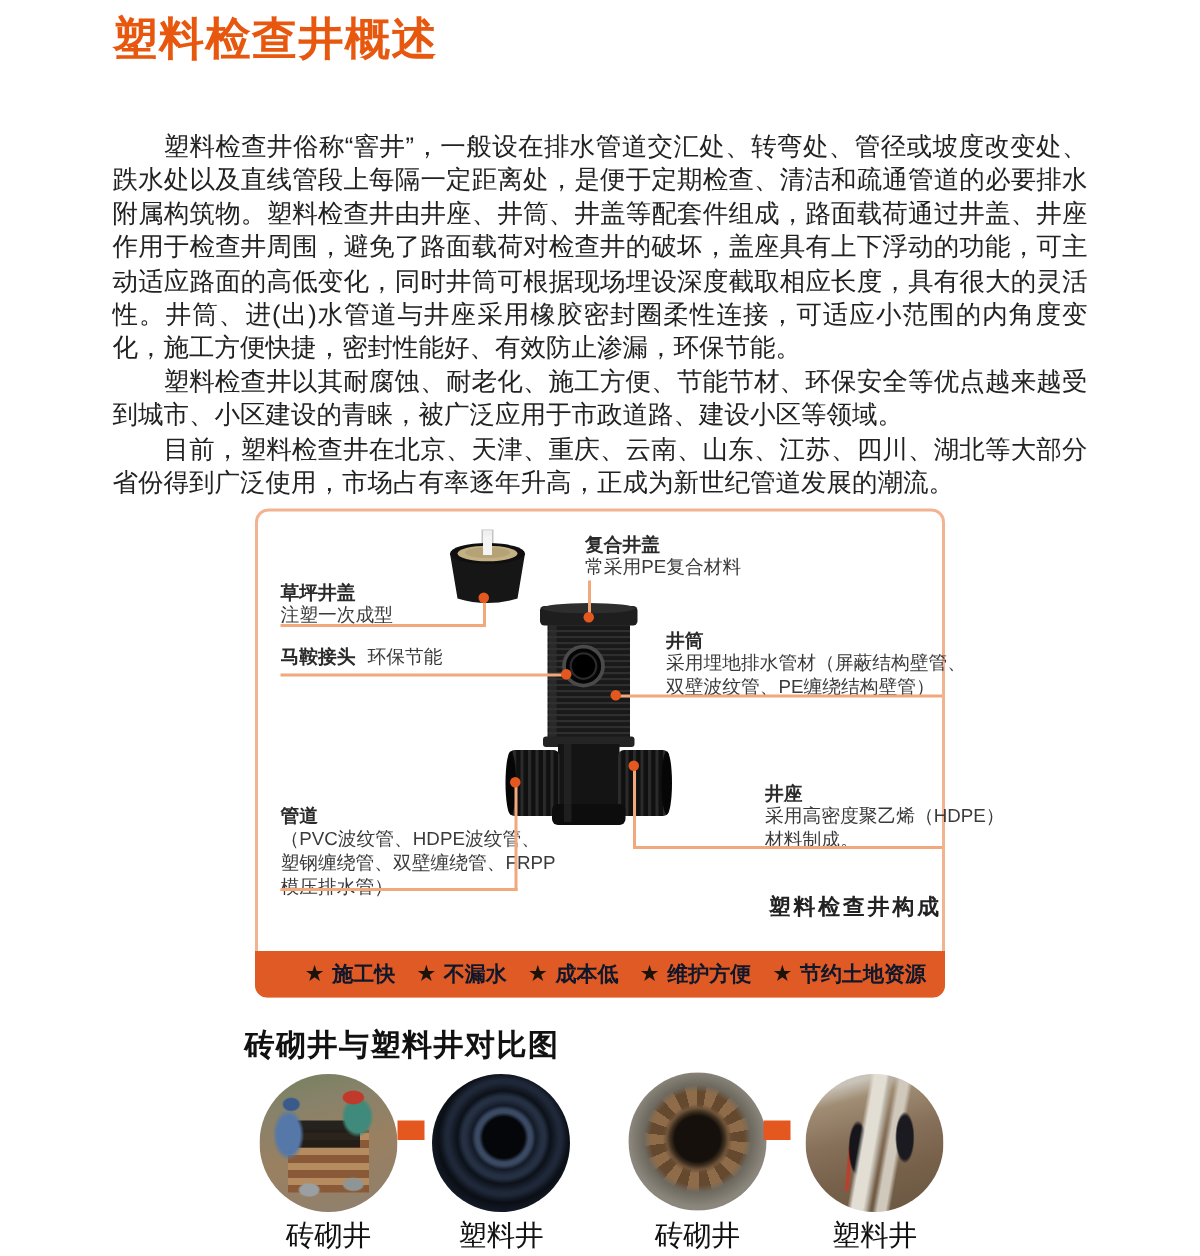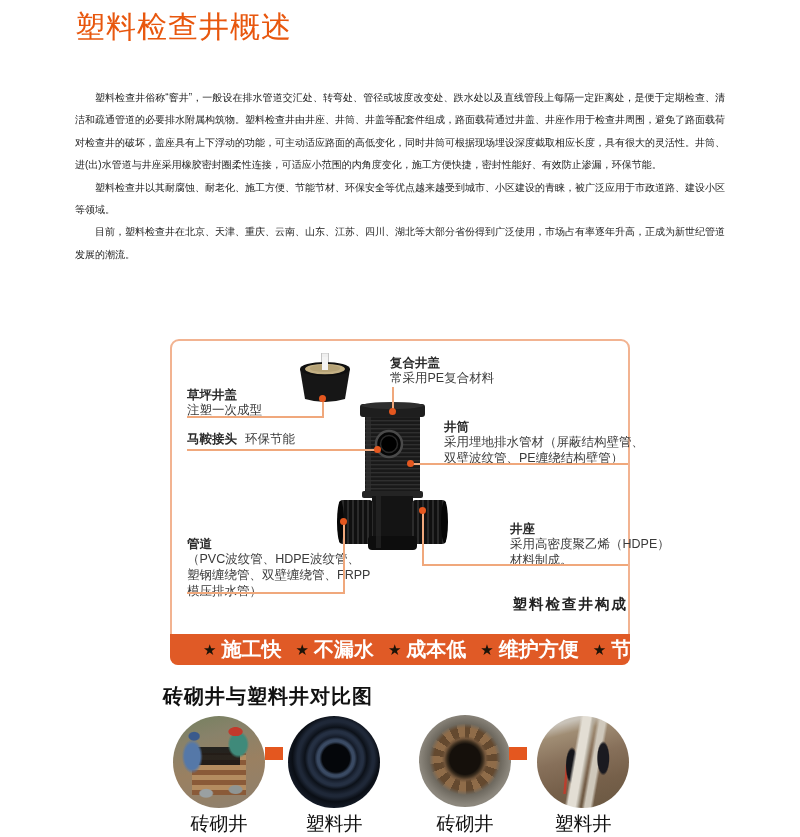--- a/index.html
+++ b/index.html
@@ -8,43 +8,43 @@
     --callout-line:#f0a87c;
     --box-border:#f2b391;
     --dash-orange:#e4571f;
   }
   html,body{margin:0;padding:0;background:#ffffff;}
   body{width:800px;height:837px;font-family:"Liberation Sans","DejaVu Sans",sans-serif;}
   .page{position:relative;width:800px;height:837px;background:#fff;overflow:hidden;}
 
   
   .header{position:absolute;left:75px;top:10px;}
-  .title{margin:0;color:var(--title-orange);font-size:30px;font-weight:normal;line-height:34px;letter-spacing:1px;}
+  .title{margin:0;color:var(--title-orange);font-size:30px;font-weight:bold;line-height:34px;letter-spacing:1px;}
   .subtitle{margin:2px 0 0;color:#1c1c1c;font-size:20px;font-weight:normal;line-height:23px;}
 
   
-  .bodytext{position:absolute;left:75px;top:87px;width:650px;font-size:10px;line-height:22.4px;color:#222;text-align:justify;}
+  .bodytext{position:absolute;left:75px;top:87px;width:650px;font-size:17px;line-height:22.4px;color:#222;text-align:justify;}
   .bodytext p{margin:0;text-indent:2em;}
 
   
   .diagram{position:absolute;left:170px;top:339px;width:460px;height:326px;border:2px solid var(--box-border);border-radius:9px;box-sizing:border-box;background:#fff;}
   .co{position:absolute;color:#333;}
   .co-title{font-size:12.5px;font-weight:bold;color:#2b2b2b;line-height:14px;}
   .co-desc{font-size:12.5px;color:#3a3a3a;line-height:16px;}
   .co-inline .co-desc{display:inline;margin-left:8px;}
   .co-inline .co-title{display:inline;}
   .cline{position:absolute;background:var(--callout-line);}
   .cline.h{height:2px;}
   .cline.v{width:2px;}
   .cdot{position:absolute;width:7px;height:7px;border-radius:50%;background:var(--dash-orange);}
   .caption{position:absolute;left:0;right:0;top:254px;text-align:right;font-size:14.5px;font-weight:bold;color:#222;letter-spacing:2px;}
   .banner{position:absolute;left:-2px;right:-2px;bottom:-2px;height:31px;background:var(--banner-orange);border-radius:0 0 8px 8px;display:flex;align-items:center;padding-left:33px;box-sizing:border-box;}
   .banner-item{display:flex;align-items:center;margin-right:14px;white-space:nowrap;}
   .banner-star{font-size:15px;color:#1c1308;margin-right:5px;line-height:1;}
-  .banner-label{font-size:20px;font-weight:bold;color:#ffffff;}
+  .banner-label{font-size:14px;font-weight:bold;color:#0f172a;}
 
   .illus{position:absolute;}
   .illus-well{left:160px;top:55px;width:130px;height:160px;}
   .illus-pot{left:122px;top:12px;width:62px;height:54px;}
 
   
   .cmp-heading{position:absolute;left:163px;top:683px;margin:0;font-size:20px;font-weight:bold;color:#111;letter-spacing:1px;}
   .photo{position:absolute;width:92px;height:92px;border-radius:50%;overflow:hidden;}
   .photo-1{left:173px;top:716px;
     background:

